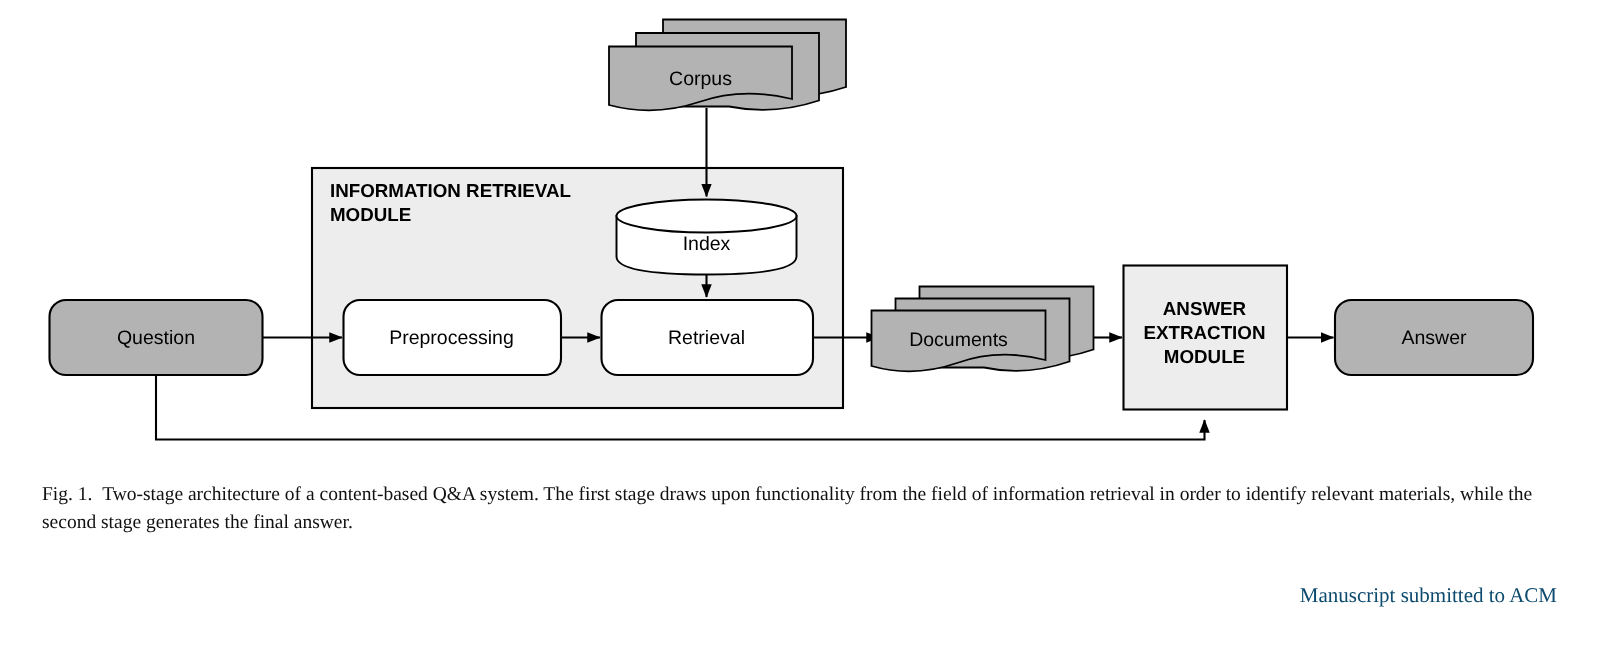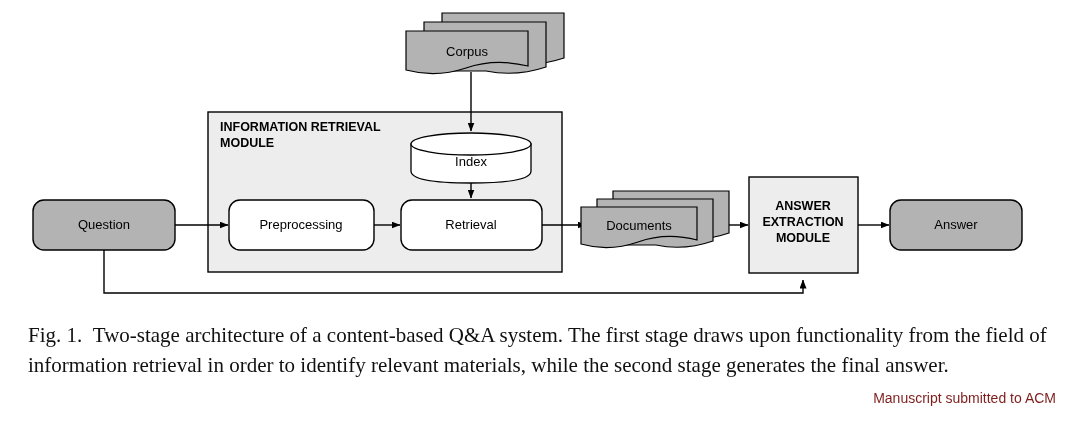--- a/index.html
+++ b/index.html
@@ -46,35 +46,35 @@
     font-weight: bold;
     fill: #000000;
     text-anchor: middle;
   }
   #caption-block {
     position: absolute;
     left: 28px;
     top: 320px;
     width: 1022px;
     font-family: "Liberation Serif", serif;
-    font-size: 21px;
+    font-size: 13px;
     line-height: 1.45;
     color: #111111;
     text-align: left;
   }
   #caption-block .cap-label {
     white-space: pre;
   }
   #footer-note {
     position: absolute;
-    right: 22px;
+    right: 40px;
     top: 390px;
-    font-family: Liberation Sans, sans-serif;
+    font-family: Liberation Serif, serif;
     font-size: 14px;
-    color: #7f1d1d;
+    color: #0c4a6e;
     text-align: right;
   }
 </style>
 </head>
 <body>
 
 <div id="page">
 
   <svg id="figure-svg" viewBox="0 0 1078 310">
     <defs>

